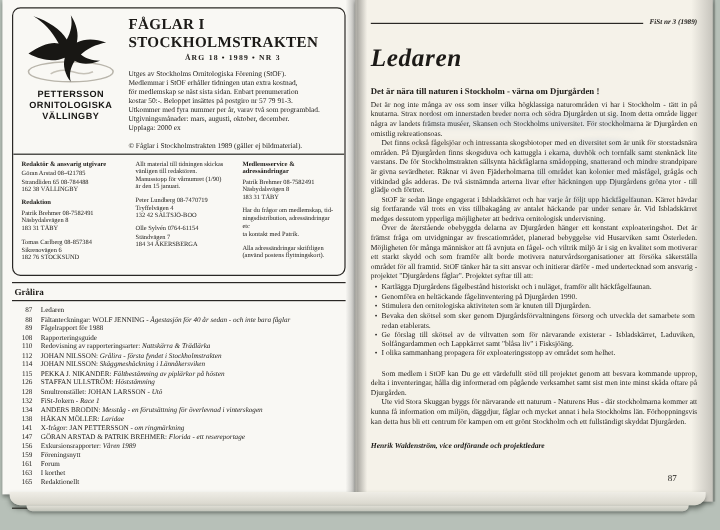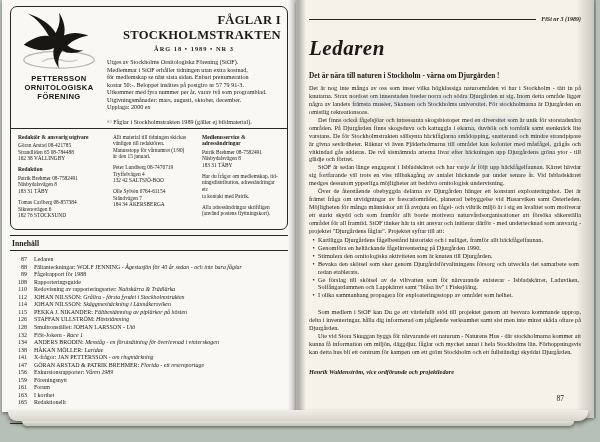--- a/index.html
+++ b/index.html
@@ -15,21 +15,21 @@
   .page-curl{position:absolute;left:8px;top:410px;width:580px;height:11px;background:linear-gradient(180deg,#efede6,#d8d6cc);border-radius:0 0 9px 9px;box-shadow:0 3px 4px rgba(30,35,30,.5);}
   .page-curl2{position:absolute;left:22px;top:421px;width:552px;height:5px;background:linear-gradient(180deg,#e3e1d8,#c2c4ba);border-radius:0 0 7px 7px;box-shadow:0 2px 3px rgba(30,35,30,.4);}
 
   
   .masthead-box{border:1px solid #2a2825;border-radius:7px;overflow:hidden;margin-bottom:5px;}
   .mast-top{display:flex;padding:4px 6px 3px 4px;}
   .logo{width:88px;flex:0 0 88px;text-align:center;}
   .logo svg{display:block;margin:0 auto;}
   .logo-text{font-family:"Liberation Sans", sans-serif;font-weight:bold;font-size:7.6px;line-height:1.18;letter-spacing:.4px;color:#161513;}
   .mast-right{flex:1;padding-left:4px;}
-  .mag-title{font-size:12.6px;font-weight:bold;text-align:right;letter-spacing:.3px;margin-top:2px;font-family:Liberation Serif, serif;}
+  .mag-title{font-size:12.6px;font-weight:bold;text-align:left;letter-spacing:.3px;margin-top:2px;font-family:Liberation Serif, serif;}
   .mag-issue{font-size:6.4px;font-weight:bold;text-align:center;letter-spacing:1px;margin:2px 0 7px 0;}
   .mast-info .text-line{font-size:6.15px;line-height:1.22;}
   .copyright{font-size:6.15px;margin-top:7px;}
 
   .mast-divider{border-top:1px solid #2a2825;}
   .contacts{display:flex;padding:5px 7px 6px 7px;gap:7px;}
   .contact-col{font-size:5.35px;line-height:1.22;}
   .contact-col.c1{flex:0 0 88px;}
   .contact-col.c2{flex:0 0 82px;}
   .contact-col.c3{flex:1;}
@@ -81,21 +81,21 @@
           <span>
             <svg width="84" height="64" viewBox="0 0 100 76">
               <ellipse cx="50" cy="58" rx="42" ry="10" fill="none" stroke="#b9b5ab" stroke-width="1.5"></ellipse>
               <path d="M30 60 q10 -6 22 -2 q12 4 20 0" fill="none" stroke="#c6c2b8" stroke-width="1.5"></path>
               <path d="M8 40 C20 32 30 28 38 30 C30 16 24 10 13 3 C28 8 40 16 46 26 C50 19 52 11 50 2 C56 11 58 21 56 29 C64 25 74 25 85 29 C75 31 66 35 60 41 C65 45 71 47 79 47 C69 51 60 51 54 47 C50 53 48 60 50 68 C44 60 42 52 44 44 C35 48 23 48 8 40 Z" fill="#181714"></path>
             </svg>
           </span>
           <div class="logo-text">
             <div>PETTERSSON</div>
             <div>ORNITOLOGISKA</div>
-            <div>FÖRENING</div>
+            <div>VÄLLINGBY</div>
           </div>
         </div>
         <div class="mast-right">
           <div class="mag-title">FÅGLAR I STOCKHOLMSTRAKTEN</div>
           <div class="mag-issue">ÅRG 18 • 1989 • NR 3</div>
           <div class="mast-info">
               <div class="text-line">Utges av Stockholms Ornitologiska Förening (StOF).</div>
               <div class="text-line">Medlemmar i StOF erhåller tidningen utan extra kostnad,</div>
               <div class="text-line">för medlemskap se näst sista sidan. Enbart prenumeration</div>
               <div class="text-line">kostar 50:-. Beloppet insättes på postgiro nr 57 79 91-3.</div>
@@ -158,21 +158,21 @@
               <div class="text-line">ta kontakt med Patrik.</div>
             </div>
             <div class="info-block">
               <div class="text-line">Alla adressändringar skriftligen</div>
               <div class="text-line">(använd postens flyttningskort).</div>
             </div>
           </div>
       </div>
     </div>
 
-    <div class="toc-head">Innehåll</div>
+    <div class="toc-head">Grålira</div>
     <div class="toc">
         <div class="toc-row">
           <span class="toc-num">87</span>
           <span class="toc-text"><span>Ledaren</span></span>
         </div>
         <div class="toc-row">
           <span class="toc-num">88</span>
           <span class="toc-text"><span>Fältanteckningar: WOLF JENNING - </span><em>Ågestasjön för 40 år sedan - och inte bara fåglar</em></span>
         </div>
         <div class="toc-row">

